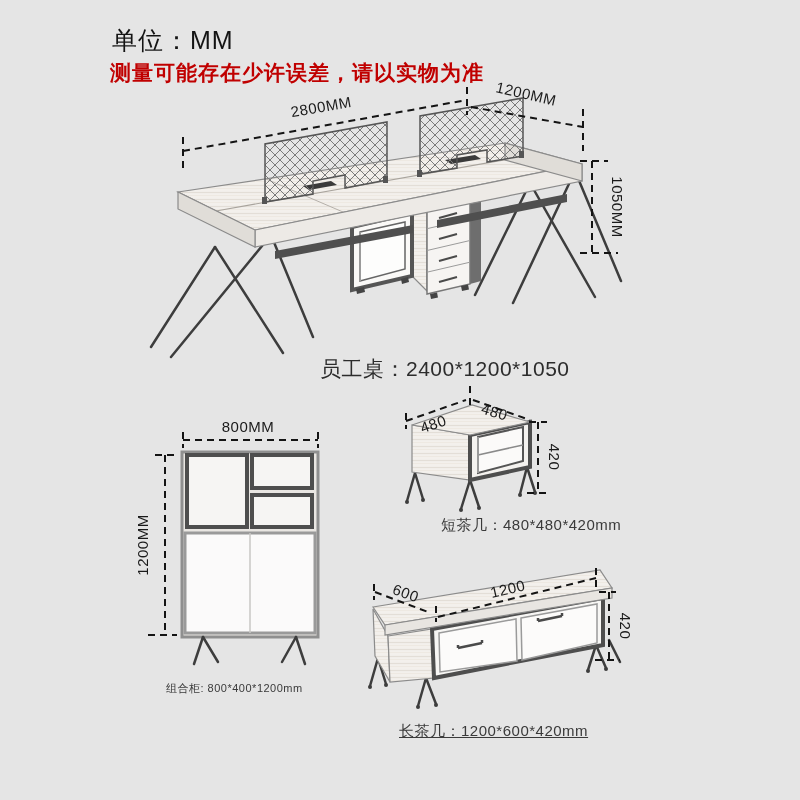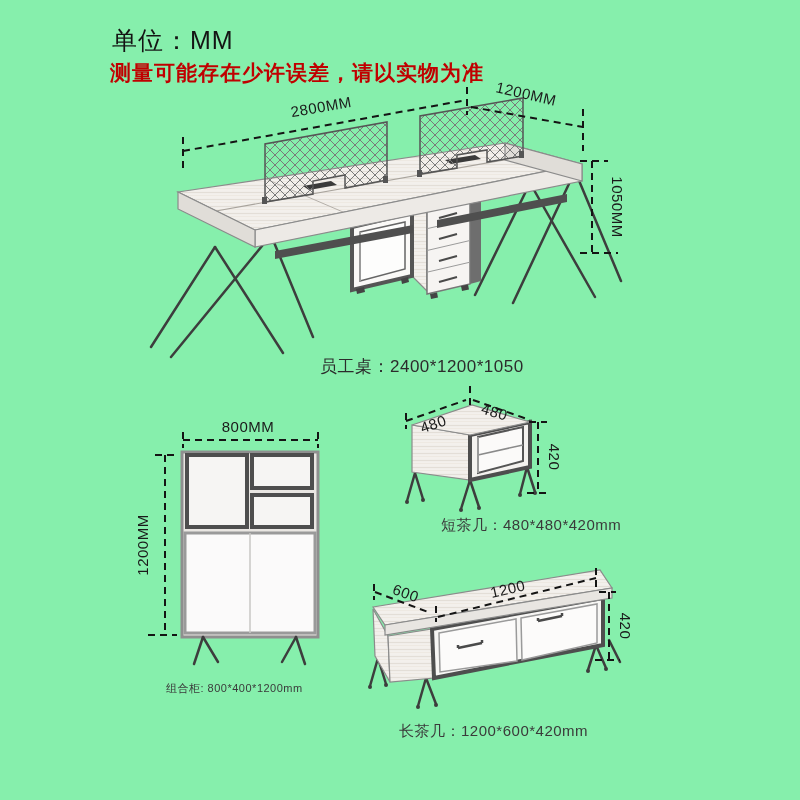--- a/index.html
+++ b/index.html
@@ -1,32 +1,32 @@
 <!DOCTYPE html>
 <html><head>
 <meta charset="utf-8">
 <style>
   html,body{margin:0;padding:0;background:#fff;}
   .canvas{
-    position:relative;width:800px;height:800px;background:#86efac;
+    position:relative;width:800px;height:800px;background:#e5e5e5;
     font-family:"Liberation Sans","DejaVu Sans",sans-serif;overflow:hidden;
   }
   .unit-title{
     position:absolute;left:112px;top:24px;font-size:25px;color:#141414;
     letter-spacing:1px;font-weight:500;
   }
   .disclaimer{
     position:absolute;left:110px;top:59px;font-size:21px;font-weight:bold;
     color:#c00000;letter-spacing:1px;font-family:Liberation Serif, serif;
   }
   .caption{position:absolute;color:#3a3a3a;letter-spacing:.5px;}
-  .caption.desk{left:320px;top:355px;font-size:17px;color:#2c2c2c;}
+  .caption.desk{left:320px;top:355px;font-size:21px;color:#2c2c2c;}
   .caption.cabinet{left:166px;top:681px;font-size:11px;}
   .caption.short{left:397px;top:516px;font-size:15px;margin-left:44px;}
-  .caption.long{left:399px;top:722px;font-size:15px;}
+  .caption.long{left:399px;top:722px;font-size:15px;text-decoration:underline;}
   svg{position:absolute;overflow:visible;}
   svg text{font-family:"Liberation Sans","DejaVu Sans",sans-serif;fill:#1a1a1a;}
   .dim{stroke:#141414;stroke-width:2;stroke-dasharray:7 5;fill:none;}
   .dimtxt{font-size:15px;letter-spacing:.5px;}
   .leg{stroke:#3d3d3d;stroke-width:2.5;fill:none;stroke-linecap:round;}
   .edge{stroke:#8b8b8b;stroke-width:1.2;}
 </style>
 </head>
 <body>
 

